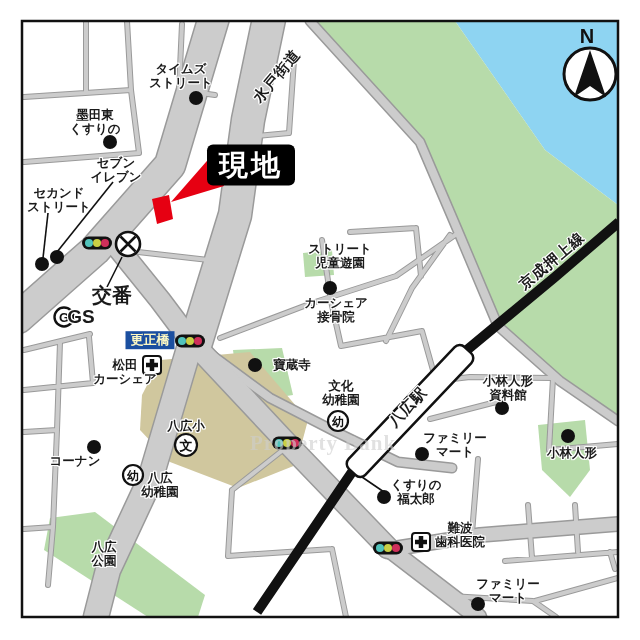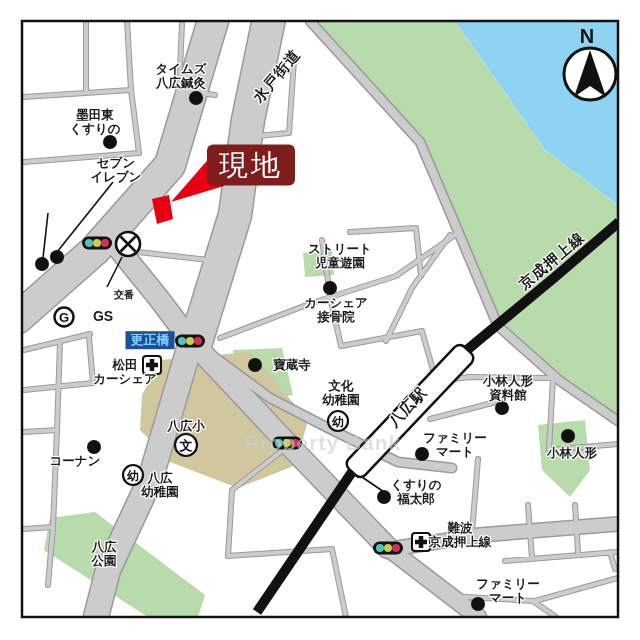--- a/index.html
+++ b/index.html
@@ -5,27 +5,27 @@
   html,body{margin:0;padding:0;background:#fff;}
   .stage{position:relative;width:640px;height:640px;background:#fff;overflow:hidden;
          font-family:"Liberation Sans","DejaVu Sans",sans-serif;}
   .stage svg{position:absolute;left:0;top:0;}
   .lbl{position:absolute;transform:translate(-50%,-50%);font-weight:bold;font-size:12.5px;
        color:#1a1a1a;white-space:pre-line;text-align:center;line-height:1.12;
        text-shadow:-1px 0 0 #fff,1px 0 0 #fff,0 -1px 0 #fff,0 1px 0 #fff,
                    -1px -1px 0 #fff,1px 1px 0 #fff,-1px 1px 0 #fff,1px -1px 0 #fff;
        pointer-events:none;}
   .rot{white-space:nowrap;font-size:15px;letter-spacing:1px;}
-  .bridge{position:absolute;transform:translate(-50%,-50%);background:#1b4fa0;color:#7dd3fc;
+  .bridge{position:absolute;transform:translate(-50%,-50%);background:#1b4fa0;color:#fef9c3;
           font-weight:bold;font-size:13px;padding:1px 5px;white-space:nowrap;line-height:1.2;text-align:right;}
-  .callout{position:absolute;transform:translate(-50%,-50%);background:#7f1d1d;color:#fff;
-           font-weight:normal;font-size:29px;padding:3px 12px;border-radius:6px;
+  .callout{position:absolute;transform:translate(-50%,-50%);background:#000000;color:#fff;
+           font-weight:bold;font-size:29px;padding:3px 12px;border-radius:6px;
            letter-spacing:3px;white-space:nowrap;line-height:1.2;}
   .watermark{position:absolute;transform:translate(-50%,-50%);font-weight:bold;font-size:21px;
-             color:rgba(205,205,205,0.6);letter-spacing:1px;white-space:nowrap;}
+             color:rgba(205,205,205,0.6);letter-spacing:1px;white-space:nowrap;font-family:Liberation Serif, serif;}
   .north-n{position:absolute;transform:translate(-50%,-50%);font-weight:bold;font-size:20px;color:#111;}
   .casing path{fill:none;stroke:#9a9a9a;stroke-linecap:round;stroke-linejoin:round;}
   .roadfill path{fill:none;stroke:#cccccc;stroke-linecap:round;stroke-linejoin:round;}
   .sym{font-family:"Liberation Sans","DejaVu Sans",sans-serif;font-weight:bold;fill:#111;}
 </style>
 </head>
 <body>
 
 <div class="stage">
 
@@ -200,28 +200,30 @@
     <g transform="translate(590,74)">
       <circle r="26" fill="#fff" stroke="#111" stroke-width="3"></circle>
       <polygon points="0,-24 -16,23 0,12 16,23" fill="#111"></polygon>
     </g>
   </g>
 
   <rect x="22" y="21" width="596" height="596" fill="none" stroke="#111" stroke-width="2.5"></rect>
 </svg>
 
 <div class="lbl" style="left:181px;top:76px">タイムズ
-八広鍼灸</div>
+ストリート</div>
 <div class="lbl" style="left:95px;top:122px">墨田東
 くすりの</div>
 <div class="lbl" style="left:116px;top:170px">セブン
 イレブン</div>
+<div class="lbl" style="left:59px;top:200px">セカンド
+ストリート</div>
 <div class="lbl rot" style="left:277px;top:76px;transform:translate(-50%,-50%) rotate(-50deg)">水戸街道</div>
-<div class="lbl" style="left:124px;top:295px;font-size:10px">交番</div>
-<div class="lbl" style="left:103px;top:317px;font-size:14px">GS</div>
+<div class="lbl" style="left:112px;top:295px;font-size:20px">交番</div>
+<div class="lbl" style="left:81px;top:317px;font-size:19px">GS</div>
 <div class="bridge" style="left:150px;top:340px">更正橋</div>
 <div class="lbl" style="left:125px;top:372px">松田
 カーシェア</div>
 <div class="lbl" style="left:292px;top:365px">寶蔵寺</div>
 <div class="lbl" style="left:340px;top:256px">ストリート
 児童遊園</div>
 <div class="lbl" style="left:336px;top:310px">カーシェア
 接骨院</div>
 <div class="lbl rot" style="left:552px;top:261px;transform:translate(-50%,-50%) rotate(-40deg)">京成押上線</div>
 <div class="north-n" style="left:587px;top:36px">N</div>
@@ -235,19 +237,19 @@
 幼稚園</div>
 <div class="lbl rot" style="left:408px;top:407px;transform:translate(-50%,-50%) rotate(-46deg)">八広駅</div>
 <div class="lbl" style="left:455px;top:445px">ファミリー
 マート</div>
 <div class="lbl" style="left:508px;top:388px">小林人形
 資料館</div>
 <div class="lbl" style="left:572px;top:453px">小林人形</div>
 <div class="lbl" style="left:416px;top:492px">くすりの
 福太郎</div>
 <div class="lbl" style="left:460px;top:535px">難波
-京成押上線</div>
+歯科医院</div>
 <div class="lbl" style="left:508px;top:591px">ファミリー
 マート</div>
 <div class="callout" style="left:251px;top:165px">現地</div>
 <div class="watermark" style="left:323px;top:443px">Property Bank</div>
 
 </div>
 
 </body></html>

